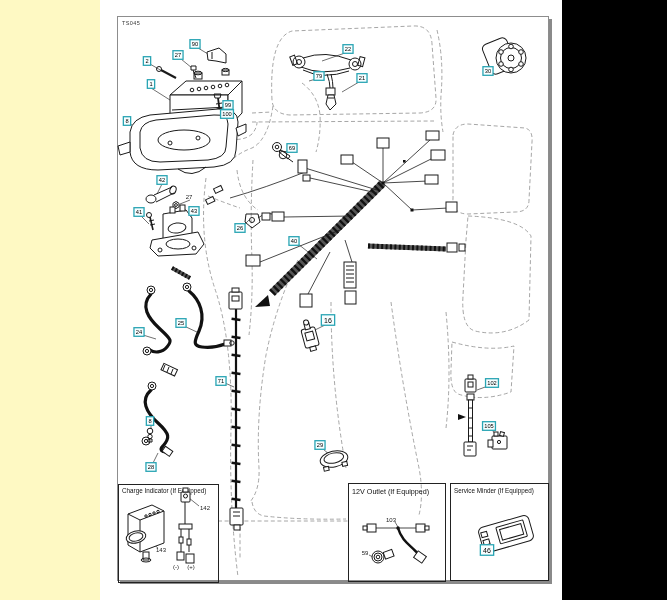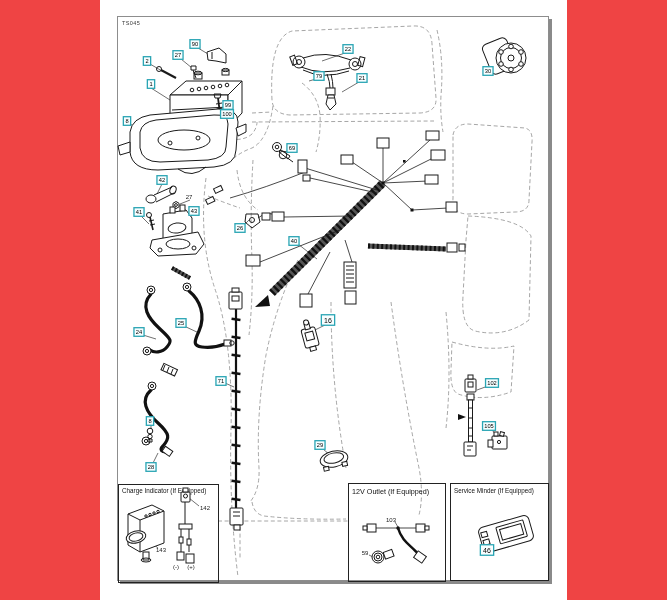--- a/index.html
+++ b/index.html
@@ -1,16 +1,16 @@
 <!DOCTYPE html>
 <html><head>
 <meta charset="utf-8">
 <style>
   html,body{margin:0;padding:0;background:#000;}
-  .canvas{position:relative;width:667px;height:600px;background:#ef4444;overflow:hidden;
+  .canvas{position:relative;width:562px;height:600px;background:#fef9c3;overflow:hidden;
           font-family:"Liberation Sans",sans-serif;}
   .page{position:absolute;left:100px;top:0;width:467px;height:600px;background:#fff;}
   .page-border{position:absolute;left:17px;top:16px;width:430px;height:563px;
                border:1px solid #8d8d8d;box-shadow:3px 3px 0 #8a8a8a;}
   svg{position:absolute;left:0;top:0;pointer-events:none;}
   svg text{font-family:"Liberation Sans",sans-serif;}
   .doccode{font-size:5.5px;fill:#3a3a3a;letter-spacing:.4px;}
   .inset-title{font-size:6.3px;fill:#111;}
   .inset-title.mid{font-size:7.2px;}
   .art{stroke:#1a1a1a;fill:none;stroke-width:1;}

